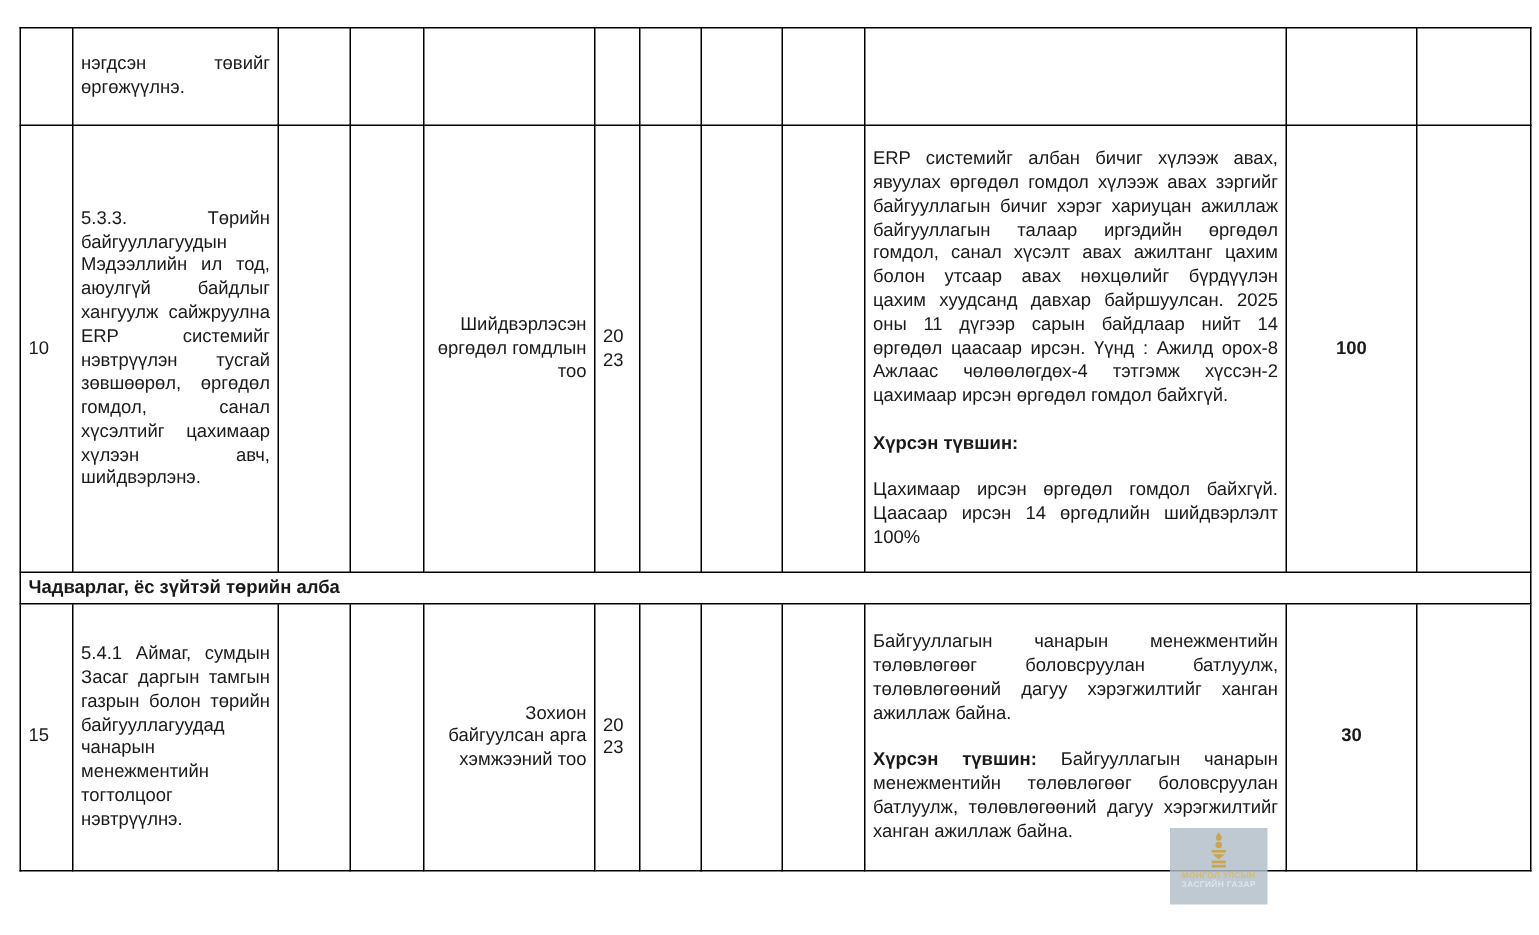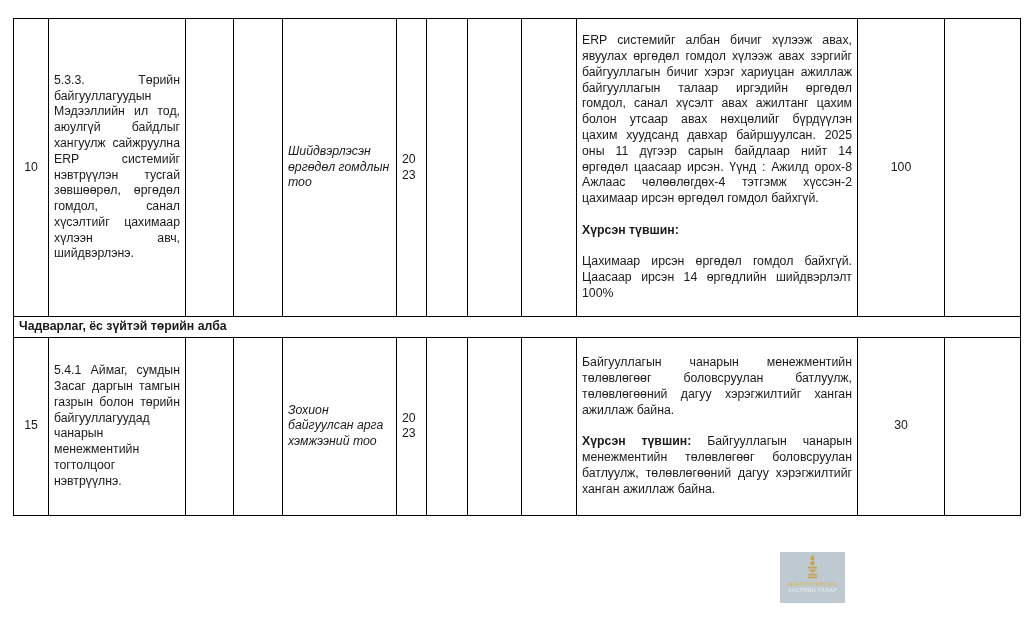--- a/index.html
+++ b/index.html
@@ -11,30 +11,30 @@
   table.grid{
     position:absolute;left:13px;top:18px;width:1007px;
     border-collapse:collapse;table-layout:fixed;
   }
   table.grid td{
     border:1px solid #000;
     font-size:12.3px;line-height:15.8px;
     padding:2px 5px;vertical-align:middle;
     overflow:hidden;
   }
-  td.num{text-align:center;}
+  td.num{}
   td.task{text-align:justify;vertical-align:middle;padding:3px 6px;}
   td.task-top{vertical-align:top;padding-top:8px;}
-  td.ind{text-align:left;font-style:italic;}
+  td.ind{text-align:right;}
   td.yr{}
   td.res{vertical-align:top;text-align:justify;padding:5px 7px;}
   td.res p{margin:0 0 15.8px 0;}
   td.res p:last-child{margin-bottom:0;margin-top:16px;}
   td.res .rh{font-weight:bold;}
-  td.score{text-align:center;font-weight:normal;}
+  td.score{text-align:center;font-weight:bold;}
   td.sechdr{font-weight:bold;font-size:13px;line-height:16px;padding:1px 6px;vertical-align:middle;margin-left:19px;}
   td.secgoal{font-weight:bold;font-size:13px;line-height:16.5px;padding:1px 6px;vertical-align:middle;text-align:justify;}
   .watermark{
     position:absolute;left:780px;top:552px;width:65px;height:51px;
     background:rgba(176,189,199,0.82);
     display:flex;flex-direction:column;align-items:center;justify-content:flex-start;
     padding-top:2px;box-sizing:border-box;z-index:5;
   }
   .watermark .wm-text{margin-top:1px;text-align:center;font-weight:bold;white-space:nowrap;}
   .watermark .wm-l1{font-size:5.5px;line-height:6px;color:#d4bc6a;letter-spacing:.3px;}
@@ -55,20 +55,34 @@
         <col style="width:30px">
         <col style="width:41px">
         <col style="width:54px">
       <col style="width:55px">
         <col style="width:281px">
         <col style="width:87px">
         <col style="width:76px">
     </colgroup>
 
     <tbody>
+        <tr style="height:65px;">
+      <td class="num"></td>
+      <td class="task task-top">нэгдсэн төвийг өргөжүүлнэ.</td>
+      <td></td>
+      <td></td>
+      <td></td>
+      <td></td>
+      <td></td>
+      <td></td>
+      <td></td>
+      <td></td>
+      <td></td>
+      <td></td>
+    </tr>
 
     <tr style="height:298px;">
       <td class="num">10</td>
       <td class="task">5.3.3. Төрийн байгууллагуудын Мэдээллийн ил тод, аюулгүй байдлыг хангуулж сайжруулна ERP системийг нэвтрүүлэн тусгай зөвшөөрөл, өргөдөл гомдол, санал хүсэлтийг цахимаар хүлээн авч, шийдвэрлэнэ.</td>
       <td></td>
       <td></td>
       <td class="ind">Шийдвэрлэсэн өргөдөл гомдлын тоо</td>
       <td class="yr">
         <span>20</span><br>
         <span>23</span>

